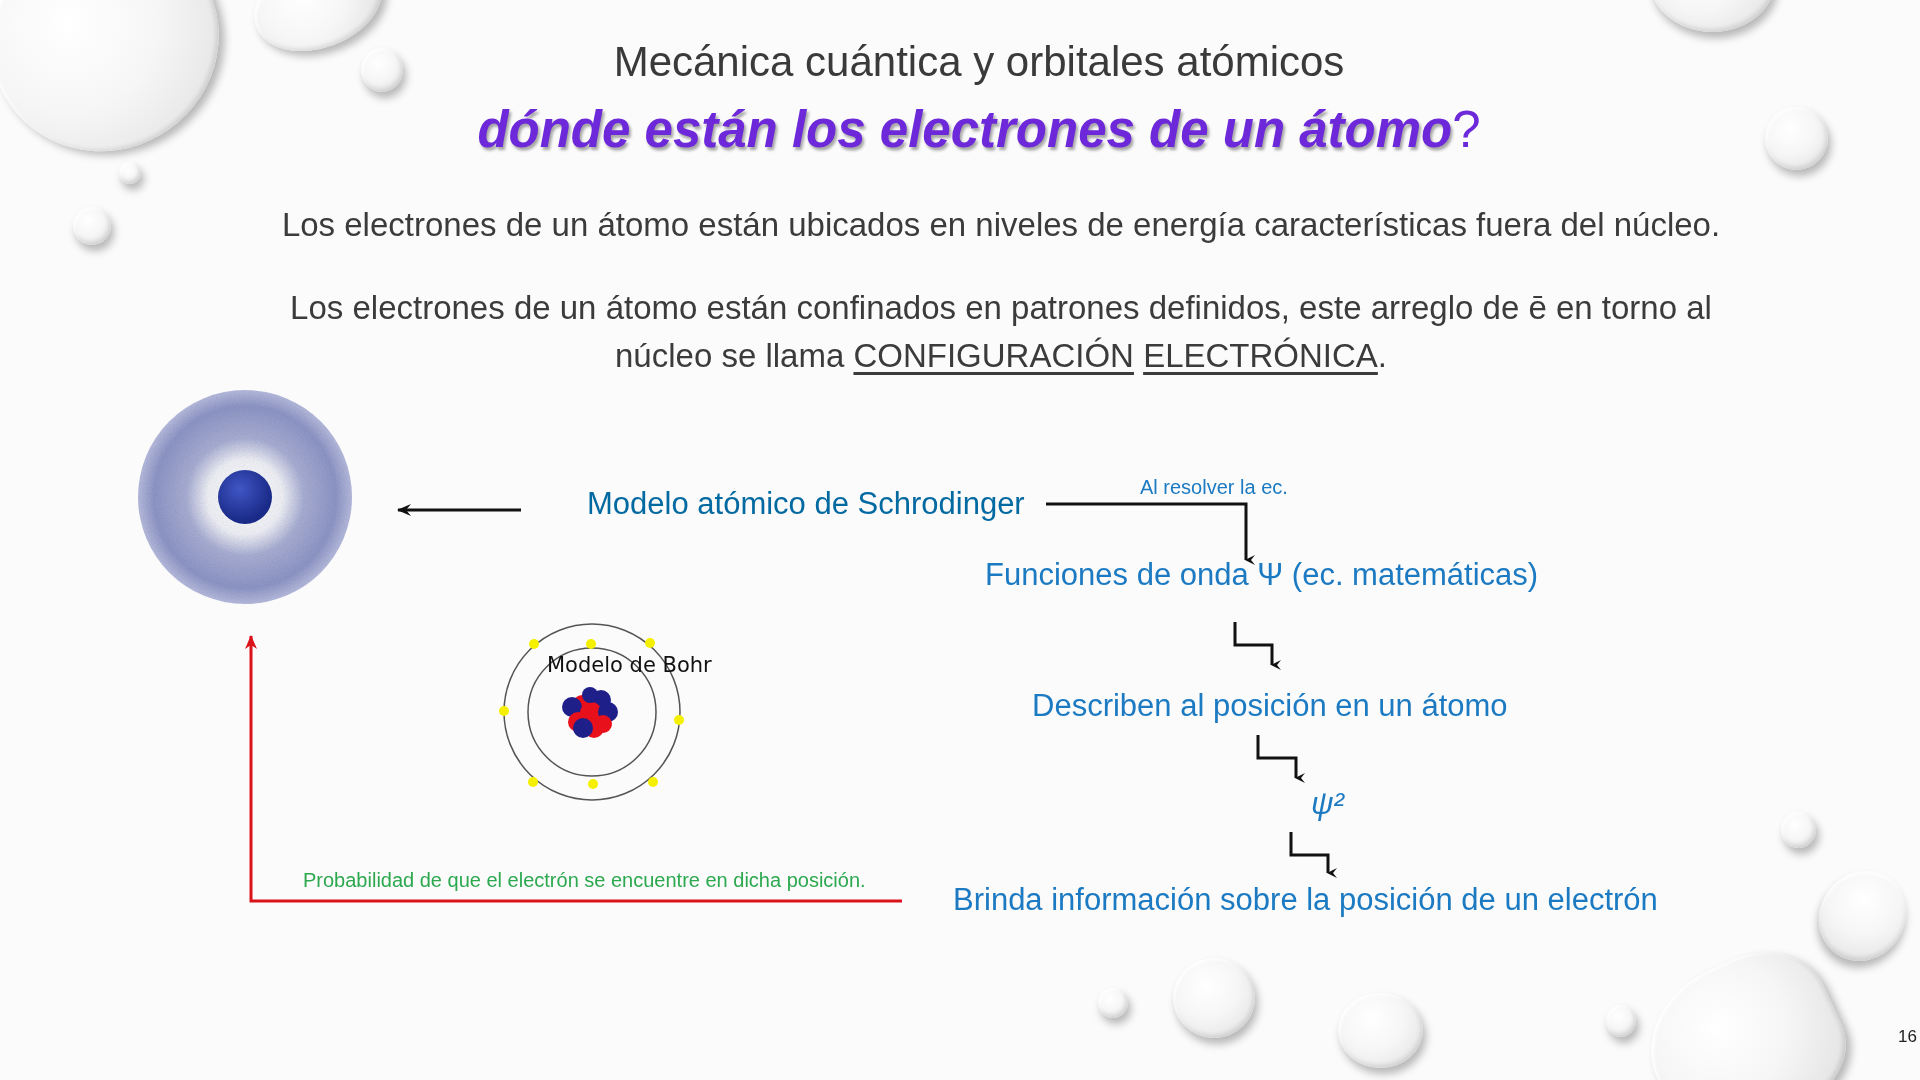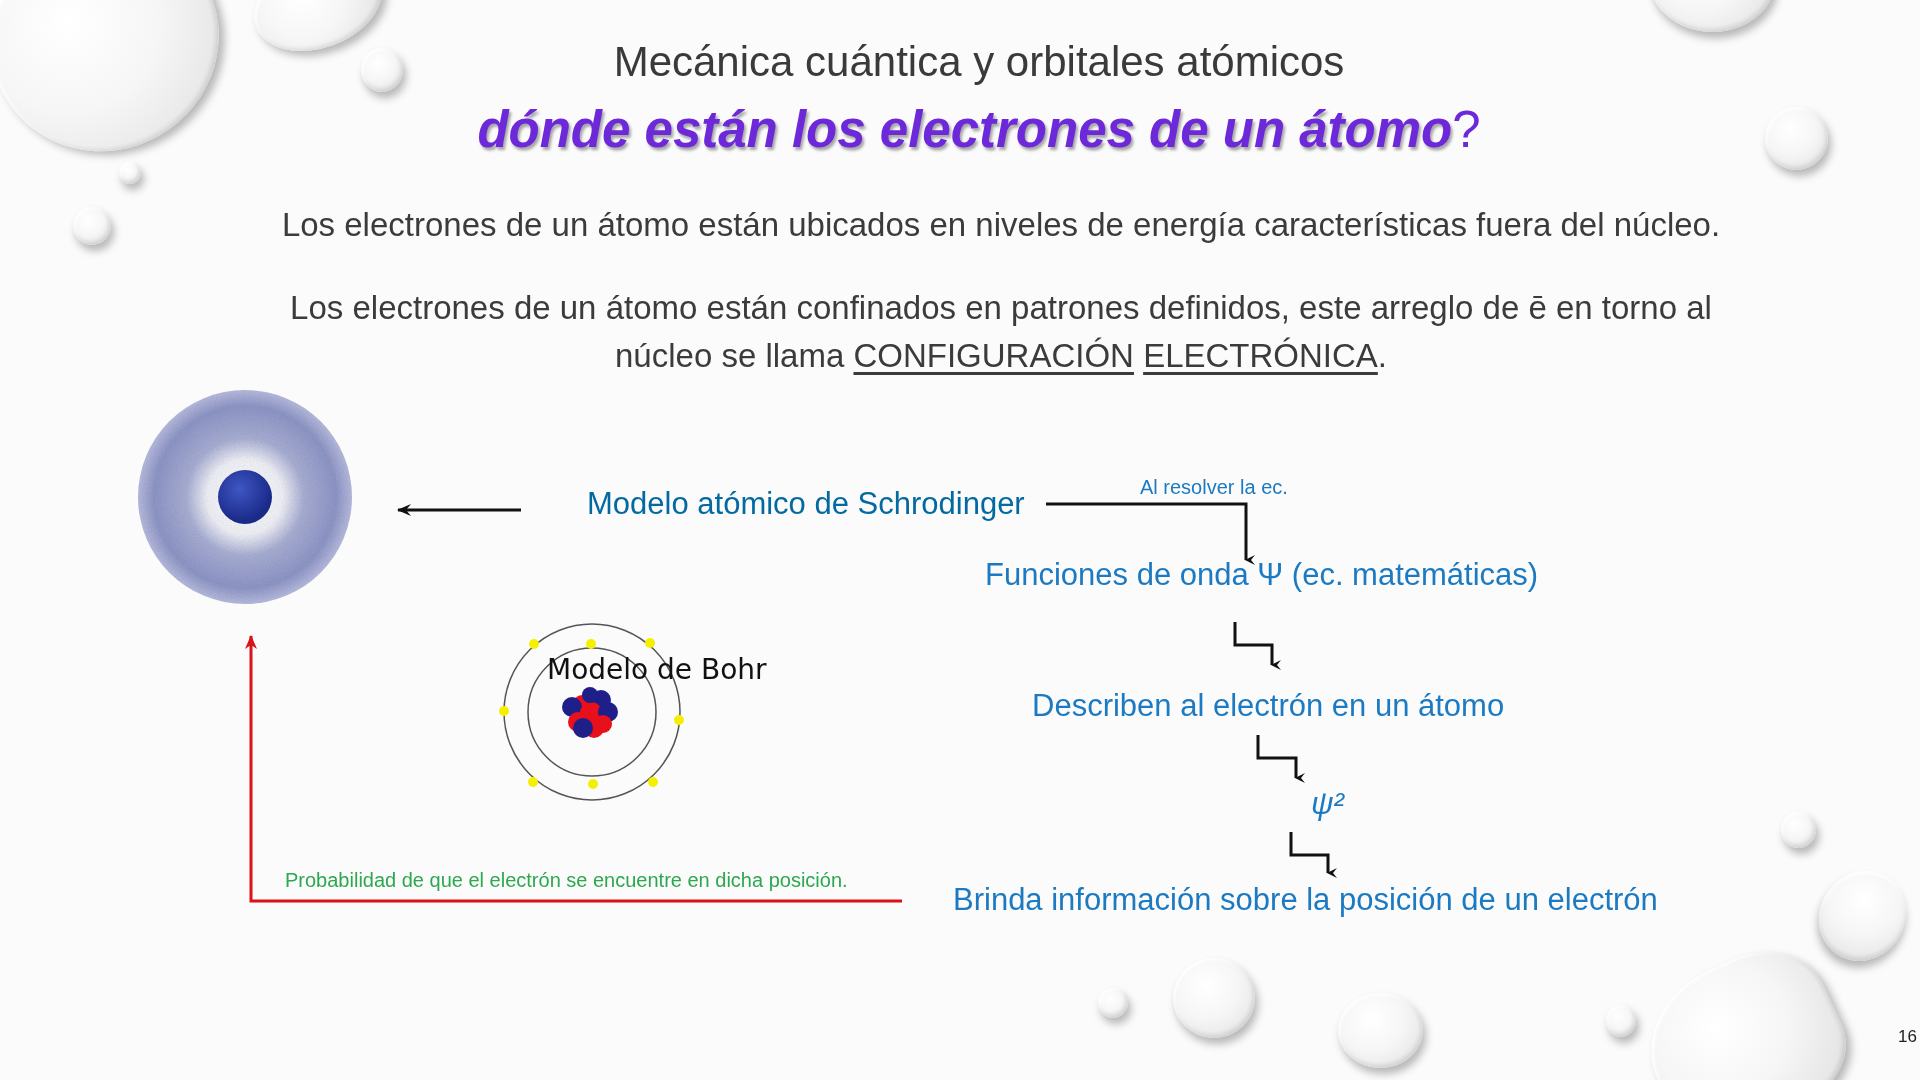--- a/index.html
+++ b/index.html
@@ -128,23 +128,23 @@
   <polyline points="1046,504 1246,504 1246,560" fill="none" stroke="#111" stroke-width="3" marker-end="url(#arrBlack)"></polyline>
 
   <polyline points="1235,622 1235,645 1272,645 1272,665" fill="none" stroke="#111" stroke-width="3" marker-end="url(#arrBlack)"></polyline>
   <polyline points="1258,735 1258,758 1296,758 1296,778" fill="none" stroke="#111" stroke-width="3" marker-end="url(#arrBlack)"></polyline>
   <polyline points="1291,832 1291,855 1328,855 1328,873" fill="none" stroke="#111" stroke-width="3" marker-end="url(#arrBlack)"></polyline>
 
   <polyline points="902,901 251,901 251,636" fill="none" stroke="#d9121b" stroke-width="3" marker-end="url(#arrRed)"></polyline>
 </svg>
 
 <div class="abs label-dark" style="left:551px; top:486px;">Modelo atómico de Schrodinger</div>
-<div class="abs" style="left:511px; top:653px; font-size:28px; color:#111; font-family:'DejaVu Sans', sans-serif;">Modelo de Bohr</div>
+<div class="abs" style="left:511px; top:653px; font-size:21px; color:#111; font-family:'DejaVu Sans', sans-serif;">Modelo de Bohr</div>
 <div class="abs blue small" style="left:1075px; top:476px;margin-left:29px;">Al resolver la ec.</div>
 
 <div class="abs blue flow" style="left:949px; top:557px;">Funciones de onda Ψ (ec. matemáticas)</div>
-<div class="abs blue flow" style="left:996px; top:688px;">Describen al electrón en un átomo</div>
+<div class="abs blue flow" style="left:996px; top:688px;">Describen al posición en un átomo</div>
 <div class="abs blue flow" style="left:1275px; top:786px; font-style:italic;">ψ²</div>
 <div class="abs blue flow" style="left:917px; top:882px;">Brinda información sobre la posición de un electrón</div>
 
-<div class="abs green small" style="left:249px; top:869px;">Probabilidad de que el electrón se encuentre en dicha posición.</div>
+<div class="abs green small" style="left:267px; top:869px;">Probabilidad de que el electrón se encuentre en dicha posición.</div>
 
 <div class="abs pagenum" style="left:1862px; top:1027px;">16</div>
 
 </body></html>

